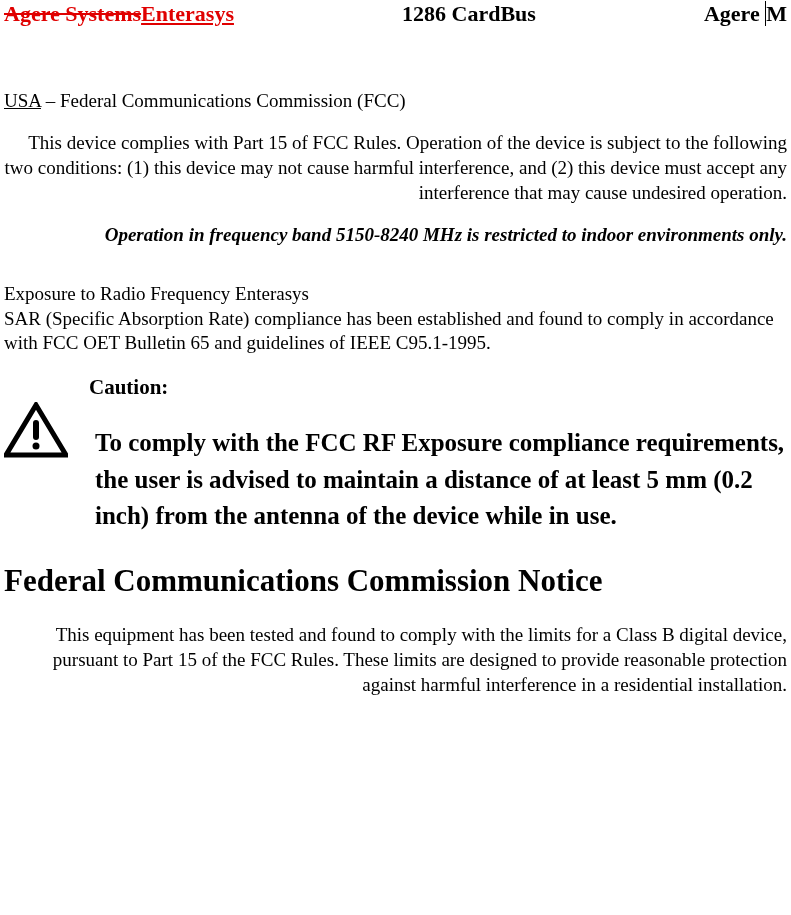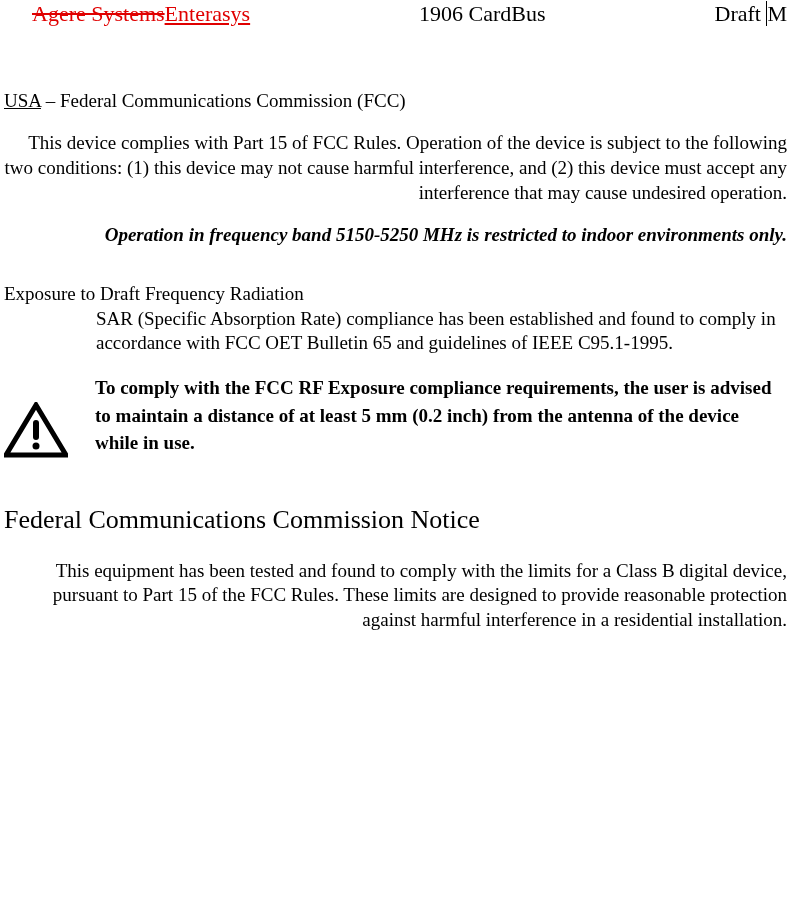--- a/index.html
+++ b/index.html
@@ -8,24 +8,23 @@
     color: #000;
     margin: 0;
     padding: 0 4px 20px 4px;
     width: 783px;
     line-height: 1.3;
   }
   .header-row {
     display: flex;
     justify-content: center;
     align-items: baseline;
-    font-weight: normal;
+    font-weight: bold;
     font-size: 22px;
     margin-bottom: 60px;
-    margin-left: 28px;
   }
   .header-left {
     white-space: nowrap;
   }
   .strike-red {
     color: #e00000;
     text-decoration: line-through;
   }
   .insert-red {
     color: #e00000;
@@ -52,21 +51,20 @@
   }
   .para {
     margin: 0 0 18px 0;
     text-align: right;
   }
   .bold-italic {
     font-weight: bold;
     font-style: italic;
   }
   .indent-block {
-    margin-left: 92px;
     margin-bottom: 18px;
   }
   .caution-wrap {
     display: flex;
     align-items: flex-start;
     margin-top: 10px;
   }
   .caution-icon {
     width: 70px;
     flex-shrink: 0;
@@ -76,73 +74,74 @@
   .caution-body {
     flex: 1;
   }
   .caution-title {
     font-weight: bold;
     font-size: 21px;
     margin-bottom: 24px;
   }
   .caution-text {
     font-weight: bold;
-    font-size: 19px;
+    font-size: 25px;
     line-height: 1.45;
   }
   .caution-text p {
     margin: 0 0 2px 0;
   }
   .caution-text .sp {
     margin-left: 6px;
   }
   h2.section {
-    font-weight: normal;
-    font-size: 26px;
-    margin: 38px 0 22px 0;
+    font-weight: bold;
+    font-size: 31px;
+    margin: 25px 0 22px 0;
   }
   .fcc-para {
     margin-left: 20px;
   }
 </style>
 </head>
 <body>
 
 <div class="header-row">
   <span class="header-left">
     <span class="strike-red">Agere Systems</span><span class="insert-red">Enterasys</span>
   </span>
-  <span class="header-center">1906 CardBus</span>
+  <span class="header-center">1286 CardBus</span>
   <span class="header-right">
-    <span>Draft </span><span class="cursor-mark"></span><span>M</span>
+    <span>Agere </span><span class="cursor-mark"></span><span>M</span>
   </span>
 </div>
 
 <div class="usa-line">
   <span class="usa-label">USA</span><span> – Federal Communications Commission (FCC)</span>
 </div>
 
 <p class="para">This device complies with Part 15 of FCC Rules. Operation of the device is subject to the following two conditions: (1) this device may not cause harmful interference, and (2) this device must accept any interference that may cause undesired operation.</p>
 
-<p class="para bold-italic">Operation in frequency band 5150-5250 MHz is restricted to indoor environments only.</p>
+<p class="para bold-italic">Operation in frequency band 5150-8240 MHz is restricted to indoor environments only.</p>
 
 <div style="margin-top:34px;">
-  <div>Exposure to Draft Frequency Radiation</div>
+  <div>Exposure to Radio Frequency Enterasys</div>
   <div class="indent-block">SAR (Specific Absorption Rate) compliance has been established and found to comply in accordance with FCC OET Bulletin 65 and guidelines of IEEE C95.1-1995.</div>
 </div>
 
 <div class="caution-wrap">
   <div class="caution-icon">
     <svg viewBox="0 0 64 56" width="64" height="56">
       <polygon points="32,3 62,53 2,53" fill="none" stroke="#000" stroke-width="5" stroke-linejoin="miter"></polygon>
       <rect x="29" y="18" width="6" height="20" rx="3" fill="#000"></rect>
       <circle cx="32" cy="44" r="3.5" fill="#000"></circle>
     </svg>
   </div>
   <div class="caution-body">
+    <div class="caution-title">Caution:</div>
     <div class="caution-text">
       <p class="sp">To comply with the FCC RF Exposure compliance requirements, the user is advised to maintain a distance of at least 5 mm (0.2 inch) from the antenna of the device while in use.</p>
     </div>
   </div>
 </div>
 
 <h2 class="section">Federal Communications Commission Notice</h2>
 
 <p class="para fcc-para">This equipment has been tested and found to comply with the limits for a Class B digital device, pursuant to Part 15 of the FCC Rules. These limits are designed to provide reasonable protection against harmful interference in a residential installation.</p>
 

